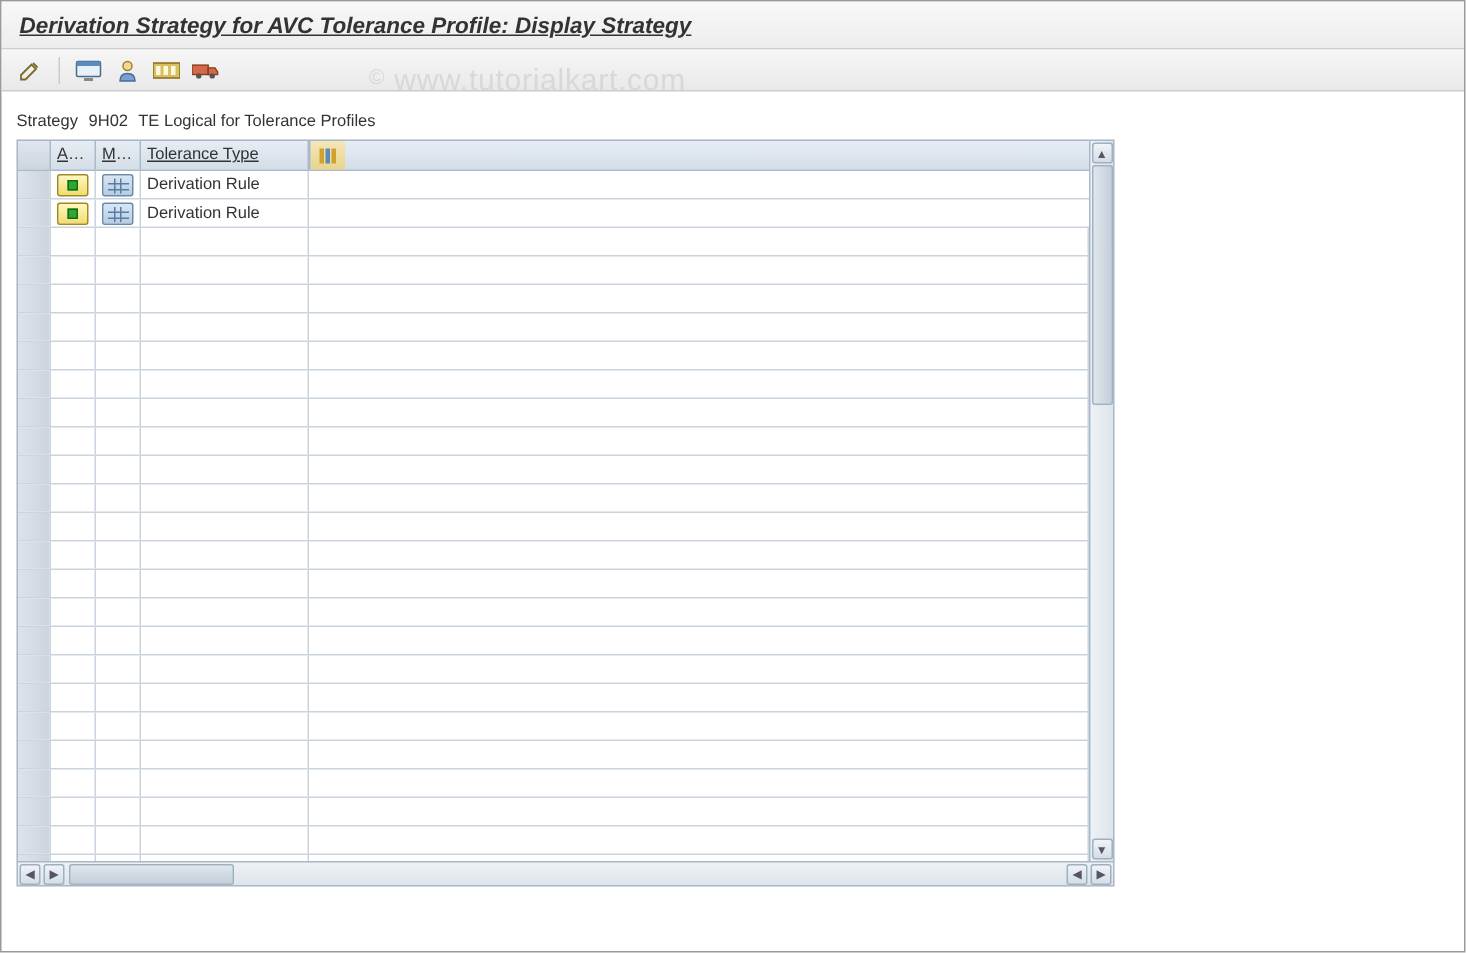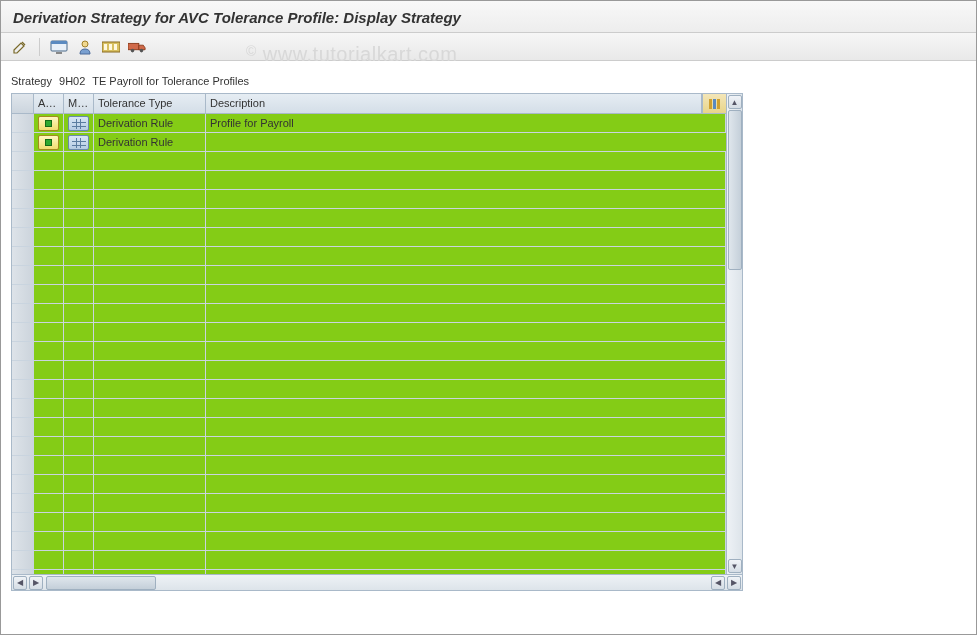--- a/index.html
+++ b/index.html
@@ -17,20 +17,21 @@
   .title-bar {
     background: linear-gradient(#f8f8f8, #ededed);
     padding: 8px 12px 6px 12px;
     border-bottom: 1px solid #ccc;
   }
   .title-bar h1 {
     font-size: 15px;
     font-style: italic;
     font-weight: bold;
     color: #333;
+    text-decoration: underline;
   }
   .toolbar {
     background: linear-gradient(#f6f6f6, #e9e9e9);
     padding: 4px 10px;
     border-bottom: 1px solid #ccc;
     display: flex;
     align-items: center;
     gap: 8px;
     height: 28px;
   }
@@ -88,37 +89,38 @@
     align-items: stretch;
   }
   .gh {
     border-right: 1px solid #a9b9c9;
     padding: 3px 4px;
     font-size: 11px;
     color: #333;
     white-space: nowrap;
     overflow: hidden;
     text-overflow: ellipsis;
+    text-decoration: underline;
   }
   .col-sel { width: 22px; background: linear-gradient(#e0e6ec,#ccd5de); }
   .col-act { width: 30px; }
   .col-maint { width: 30px; }
   .col-type { width: 112px; }
   .col-desc { flex: 1; }
   .config-btn {
     width: 24px;
     background: linear-gradient(#f4e6b8,#e8d58a);
     border-left: 1px solid #a9b9c9;
     display:flex;align-items:center;justify-content:center;
     cursor:pointer;
   }
   .rows {
     height: 460px;
     overflow: hidden;
-    background: #84cc16;
+    background: #ffffff;
     text-align: center;
   }
   .row {
     display: flex;
     height: 19px;
     border-bottom: 1px solid #c9d4df;
   }
   .cell {
     border-right: 1px solid #c9d4df;
     padding: 2px 4px;
@@ -250,32 +252,31 @@
       </svg>
   </div>
 </div>
 
 <div class="watermark"><span class="c">©</span>www.tutorialkart.com</div>
 
 <div class="content">
   <div class="strategy-line">
     <span>Strategy</span>
     <span>9H02</span>
-    <span>TE Payroll for Tolerance Profiles</span>
+    <span>TE Logical for Tolerance Profiles</span>
   </div>
 
   <div class="panel">
     <div class="grid-wrap">
       <div class="grid-main">
         <div class="grid-header">
           <div class="gh col-sel"></div>
           <div class="gh col-act">Ac...</div>
           <div class="gh col-maint">Ma...</div>
           <div class="gh col-type">Tolerance Type</div>
-          <div class="gh col-desc">Description</div>
           <div class="config-btn">
             <svg width="14" height="12" viewBox="0 0 14 12">
                 <rect x="0" y="0" width="14" height="12" fill="none"></rect>
                 <rect x="1" y="1" width="3" height="10" fill="#d0a030"></rect>
                 <rect x="5" y="1" width="3" height="10" fill="#5a8ac0"></rect>
                 <rect x="9" y="1" width="3" height="10" fill="#d0a030"></rect>
               </svg>
           </div>
         </div>
         <div class="rows" id="rows-container">
@@ -283,21 +284,20 @@
               <div class="cell col-sel"></div>
               <div class="cell col-act">
                 <div class="act-box">
                   <div class="sq"></div>
                 </div>
               </div>
               <div class="cell col-maint">
                 <div class="maint-box"></div>
               </div>
               <div class="cell col-type">Derivation Rule</div>
-              <div class="cell col-desc">Profile for Payroll</div>
             </div>
             <div class="row">
               <div class="cell col-sel"></div>
               <div class="cell col-act">
                 <div class="act-box">
                   <div class="sq"></div>
                 </div>
               </div>
               <div class="cell col-maint">
                 <div class="maint-box"></div>

